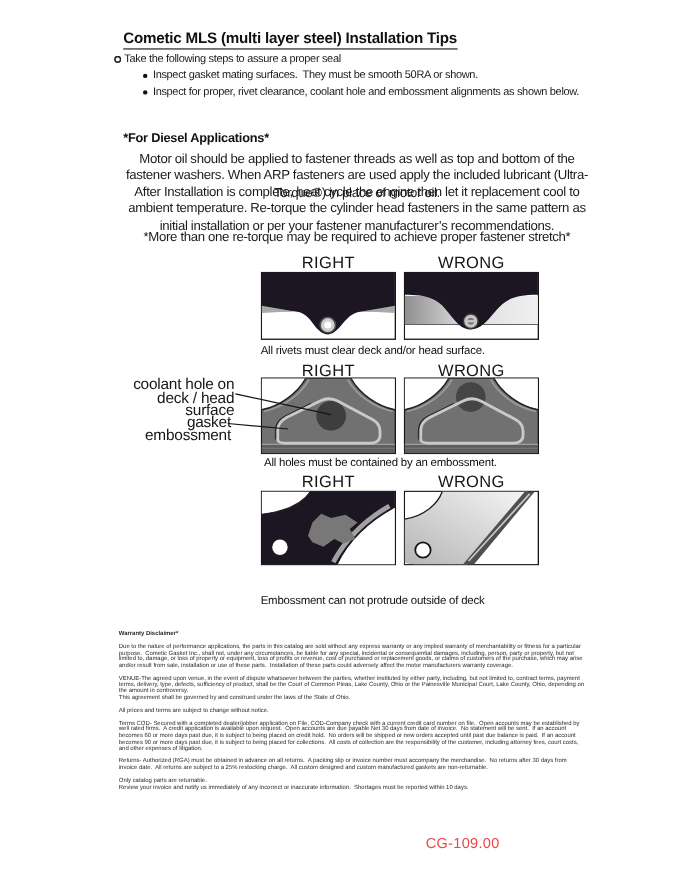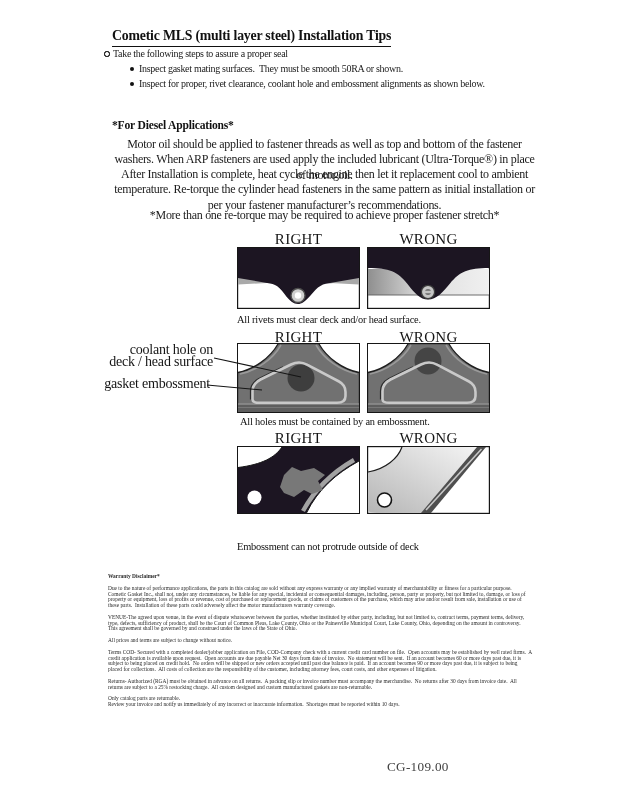--- a/index.html
+++ b/index.html
@@ -1,18 +1,18 @@
 <!DOCTYPE html>
 <html><head>
 <meta charset="utf-8">
 <style>
   html,body{margin:0;padding:0;background:#ffffff;}
   #page{
     position:relative;width:618px;height:800px;background:#ffffff;overflow:hidden;
-    font-family:Liberation Serif, serif;color:#1b1b1b;
+    font-family:Liberation Sans, sans-serif;color:#1b1b1b;
   }
   .abs{position:absolute;}
   
   .doc-title{
     font-size:13.8px;font-weight:bold;letter-spacing:-0.2px;color:#111;
     border-bottom:1.6px solid #111;padding-bottom:2px;display:inline-block;
   }
   
   .bullets{font-size:10px;letter-spacing:-0.3px;line-height:15.1px;color:#1b1b1b;}
   .b{position:relative;padding-left:9px;white-space:pre-wrap;}
@@ -26,21 +26,21 @@
   .rw-label{width:123px;text-align:center;font-size:15px;letter-spacing:0.3px;color:#151515;}
   .caption{font-size:10.4px;letter-spacing:-0.2px;color:#101010;line-height:12.5px;white-space:pre-wrap;}
   .side-label{font-size:14px;letter-spacing:-0.2px;line-height:11.5px;text-align:right;color:#151515;}
   .dbox{display:block;}
   
   .warranty{width:424px;font-size:5.4px;line-height:5.75px;color:#2a2a2a;letter-spacing:0;}
   .warranty .wh{font-weight:bold;margin:0 0 3px 0;}
   .warranty p{margin:0 0 0 0;white-space:pre-wrap;}
   .warranty p.gap{margin-top:6px;}
   
-  .page-code{font-size:13.2px;letter-spacing:0.3px;color:#404040;}
+  .page-code{font-size:13.2px;letter-spacing:0.3px;color:#ef4444;}
   svg{display:block;}
 </style>
 </head>
 <body>
 
 <div id="page">
 
   <div class="abs" style="left:112px;top:26px;">
     <span class="doc-title">Cometic MLS (multi layer steel) Installation Tips</span>
   </div>

